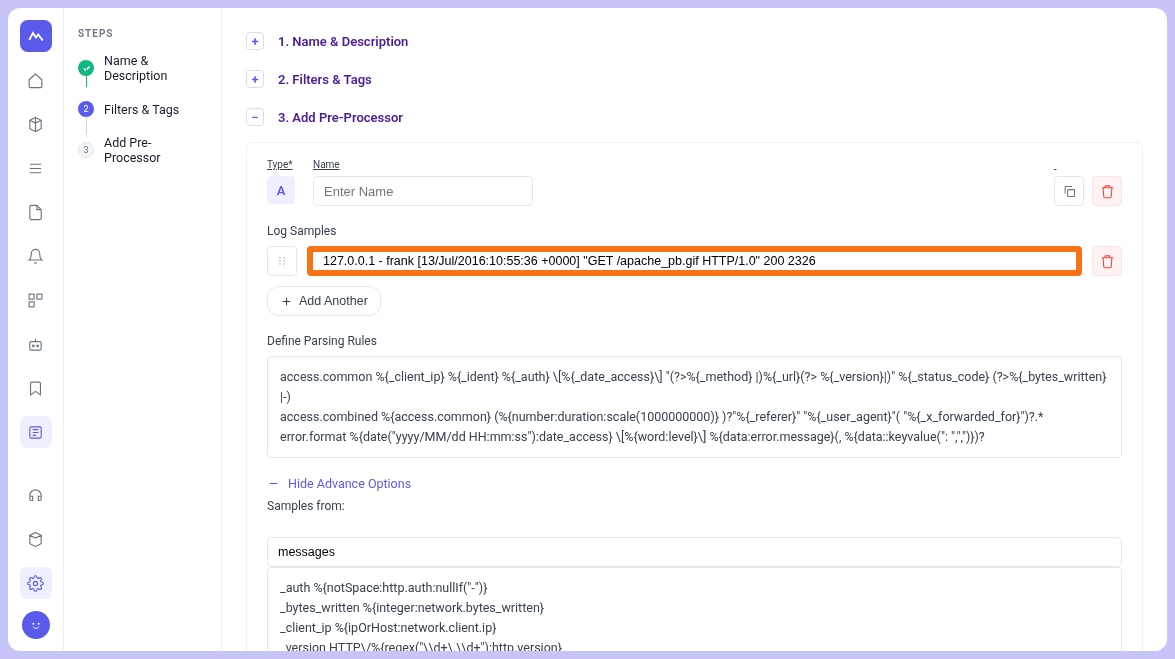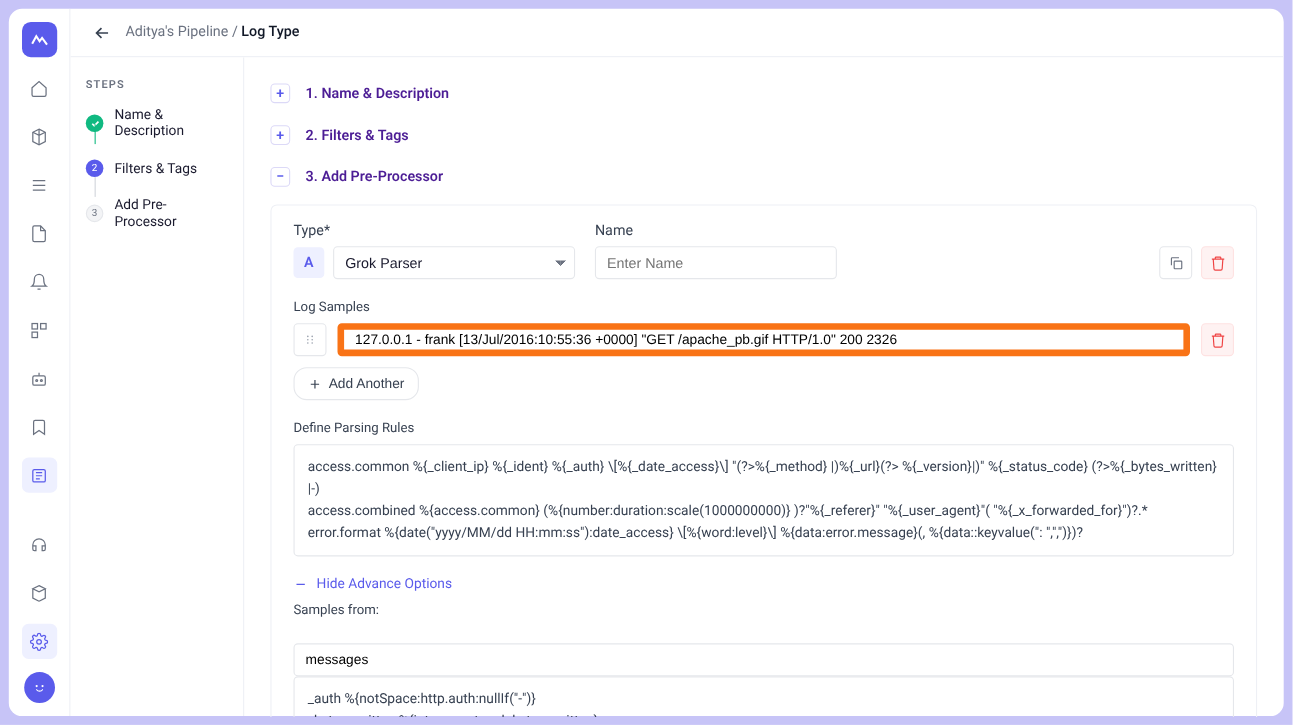--- a/index.html
+++ b/index.html
@@ -117,21 +117,21 @@
 }
 .accordion-title { font-weight: 600; color: #4c1d95; }
 .processor-card {
   margin: 6px 24px 20px 24px;
   border: 1px solid #eef0f5;
   border-radius: 6px;
   padding: 16px 20px;
 }
 .row { display: flex; gap: 18px; align-items: flex-start; }
 .field { display: flex; flex-direction: column; gap: 6px; }
-.field-label { font-size: 13px; color: #374151; }
+.field-label { font-size: 10px; color: #374151; text-decoration: underline; }
 .letter-badge {
   width: 28px; height: 28px;
   background: #eef0ff;
   color: #5a5beb;
   border-radius: 4px;
   display: flex; align-items: center; justify-content: center;
   font-weight: 600;
   font-size: 13px;
 }
 select.inp, input.inp, .inp {
@@ -299,30 +299,20 @@
     <div class="avatar">
       <svg width="16" height="16" viewBox="0 0 24 24" fill="#fff">
           <circle cx="8" cy="10" r="1.5"></circle>
           <circle cx="16" cy="10" r="1.5"></circle>
           <path d="M8 15c1 1.5 2.5 2 4 2s3-.5 4-2" stroke="#fff" stroke-width="1.5" fill="none" stroke-linecap="round"></path>
         </svg>
     </div>
   </div>
 
   <div class="main-area">
-    <div class="top-bar">
-      <span class="back-btn">
-        <svg width="18" height="18" viewBox="0 0 24 24" fill="none" stroke="currentColor" stroke-width="2">
-            <path d="M19 12H5M11 18l-6-6 6-6"></path>
-          </svg>
-      </span>
-      <span class="breadcrumb">
-        <span>Aditya's Pipeline</span><span> / </span><span class="current">Log Type</span>
-      </span>
-    </div>
 
     <div class="body-wrap">
       <div class="steps-panel">
         <div class="steps-heading">STEPS</div>
         <div class="step-item">
           <span class="step-badge done">
               <svg width="9" height="9" viewBox="0 0 24 24" fill="none" stroke="#fff" stroke-width="4">
                 <path d="M5 12l5 5L20 7"></path>
               </svg>
             </span>
@@ -353,23 +343,20 @@
           <span class="accordion-toggle">−</span>
           <span class="accordion-title">3. Add Pre-Processor</span>
         </div>
 
         <div class="processor-card">
           <div class="row">
             <div class="field">
               <span class="field-label">Type*</span>
               <div style="display:flex;gap:8px;align-items:center">
                 <span class="letter-badge">A</span>
-                <select class="inp">
-                  <option>Grok Parser</option>
-                </select>
               </div>
             </div>
             <div class="field">
               <span class="field-label">Name</span>
               <input class="inp name" placeholder="Enter Name" style="">
             </div>
             <div class="spacer-flex"></div>
             <div class="field">
               <span class="field-label">&nbsp;</span>
               <div style="display:flex;gap:8px">

